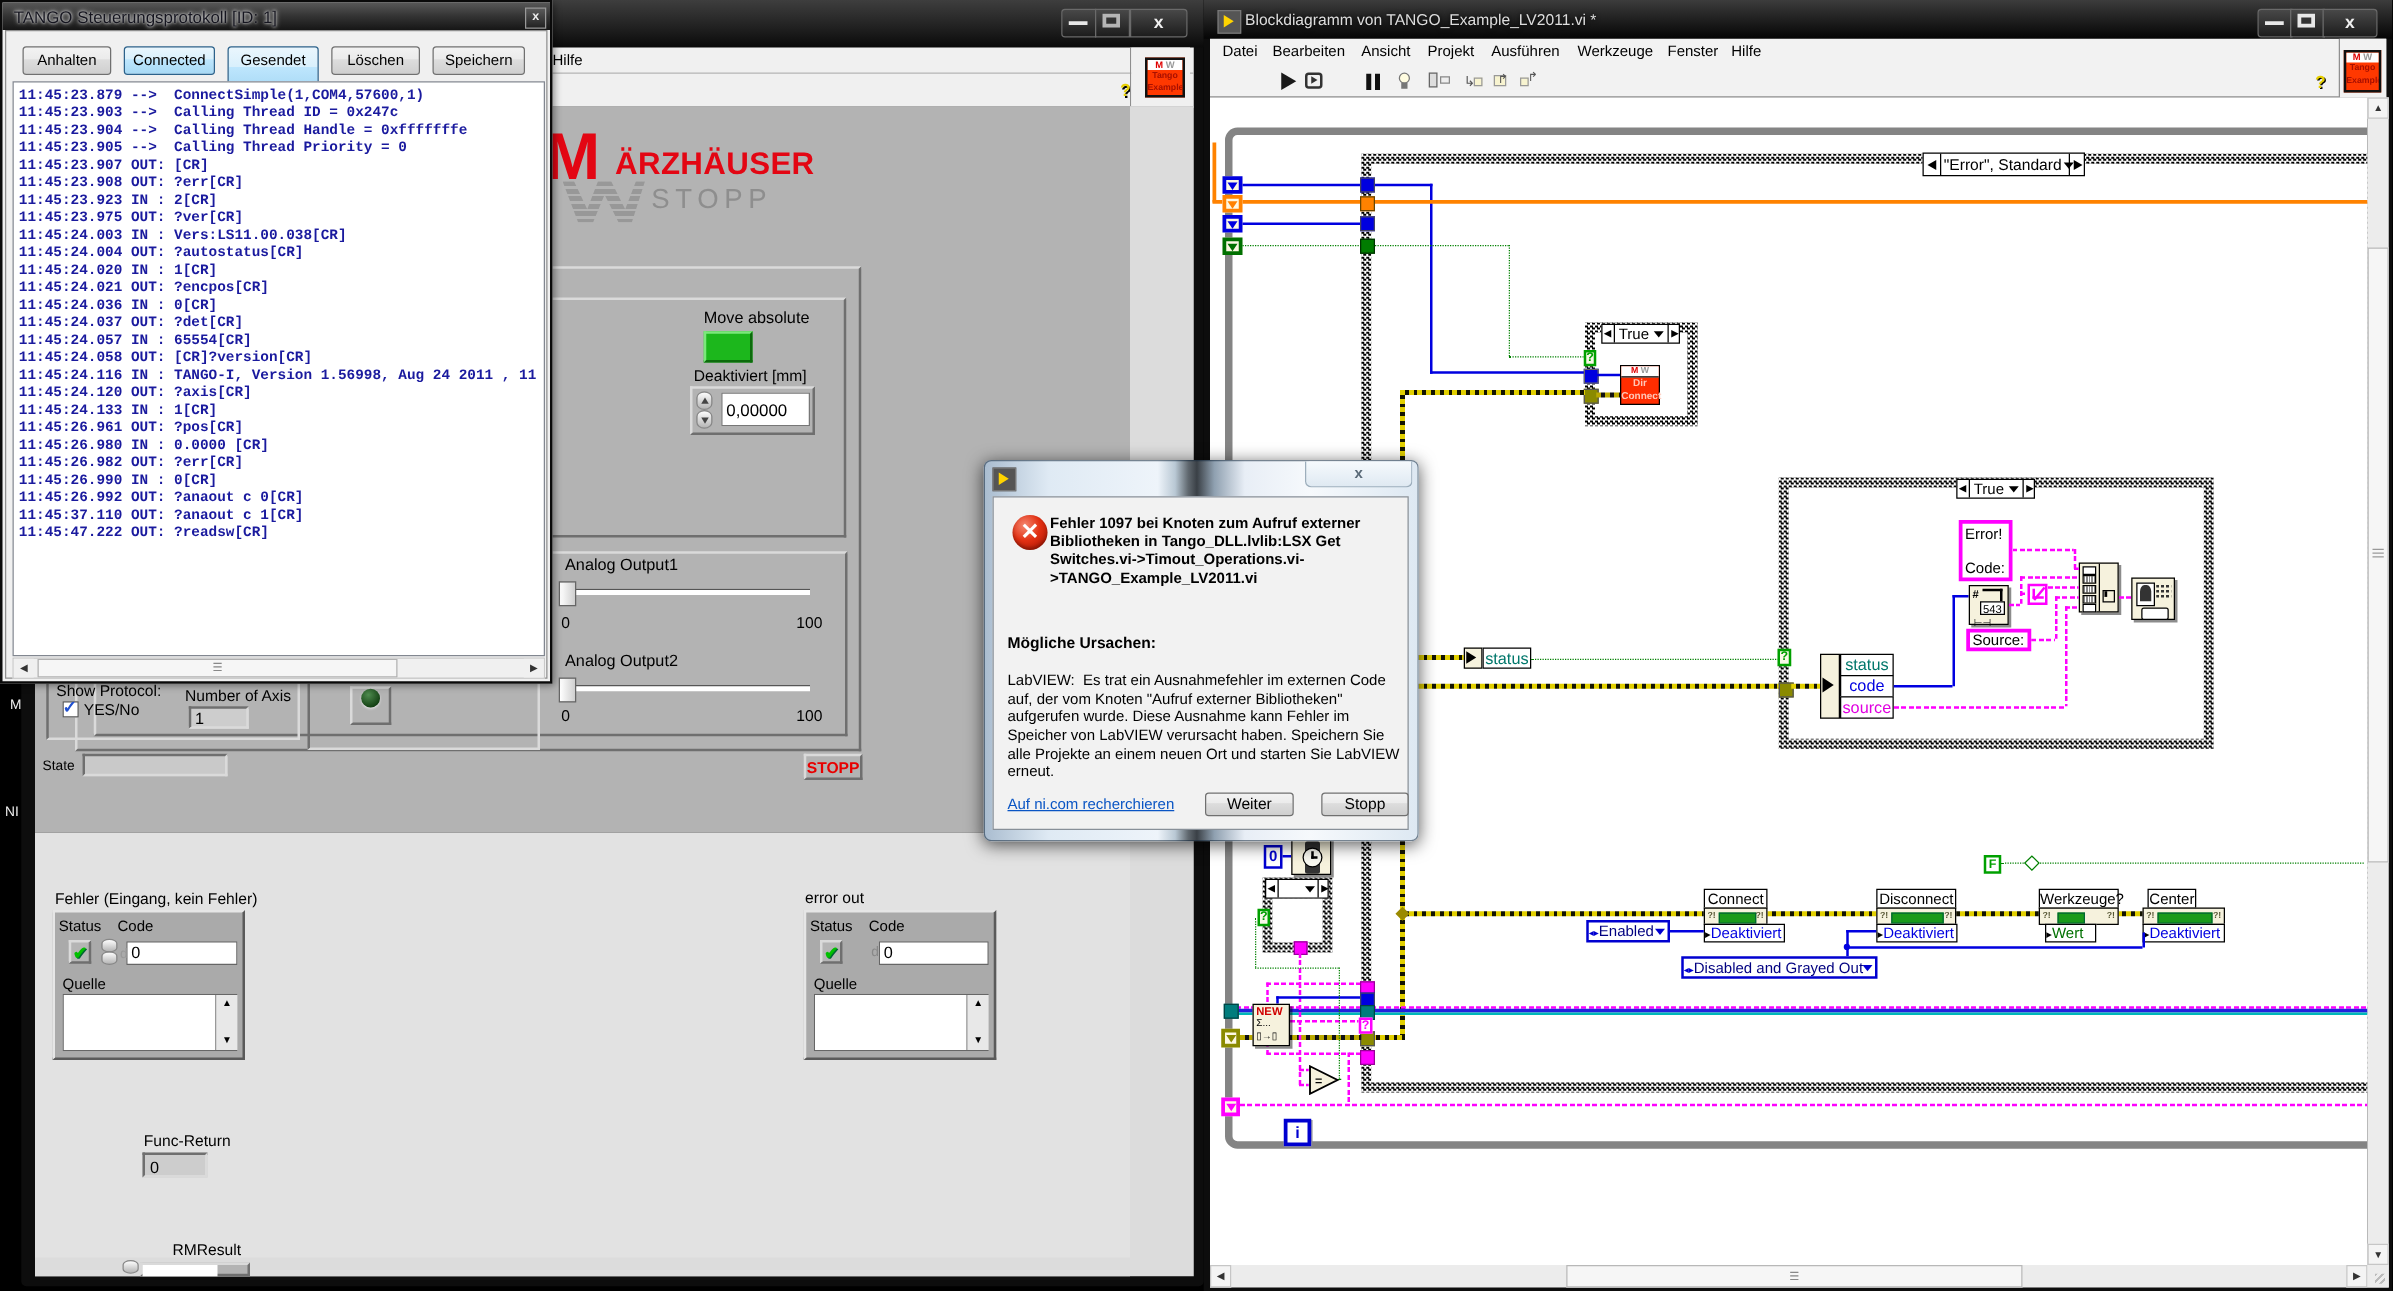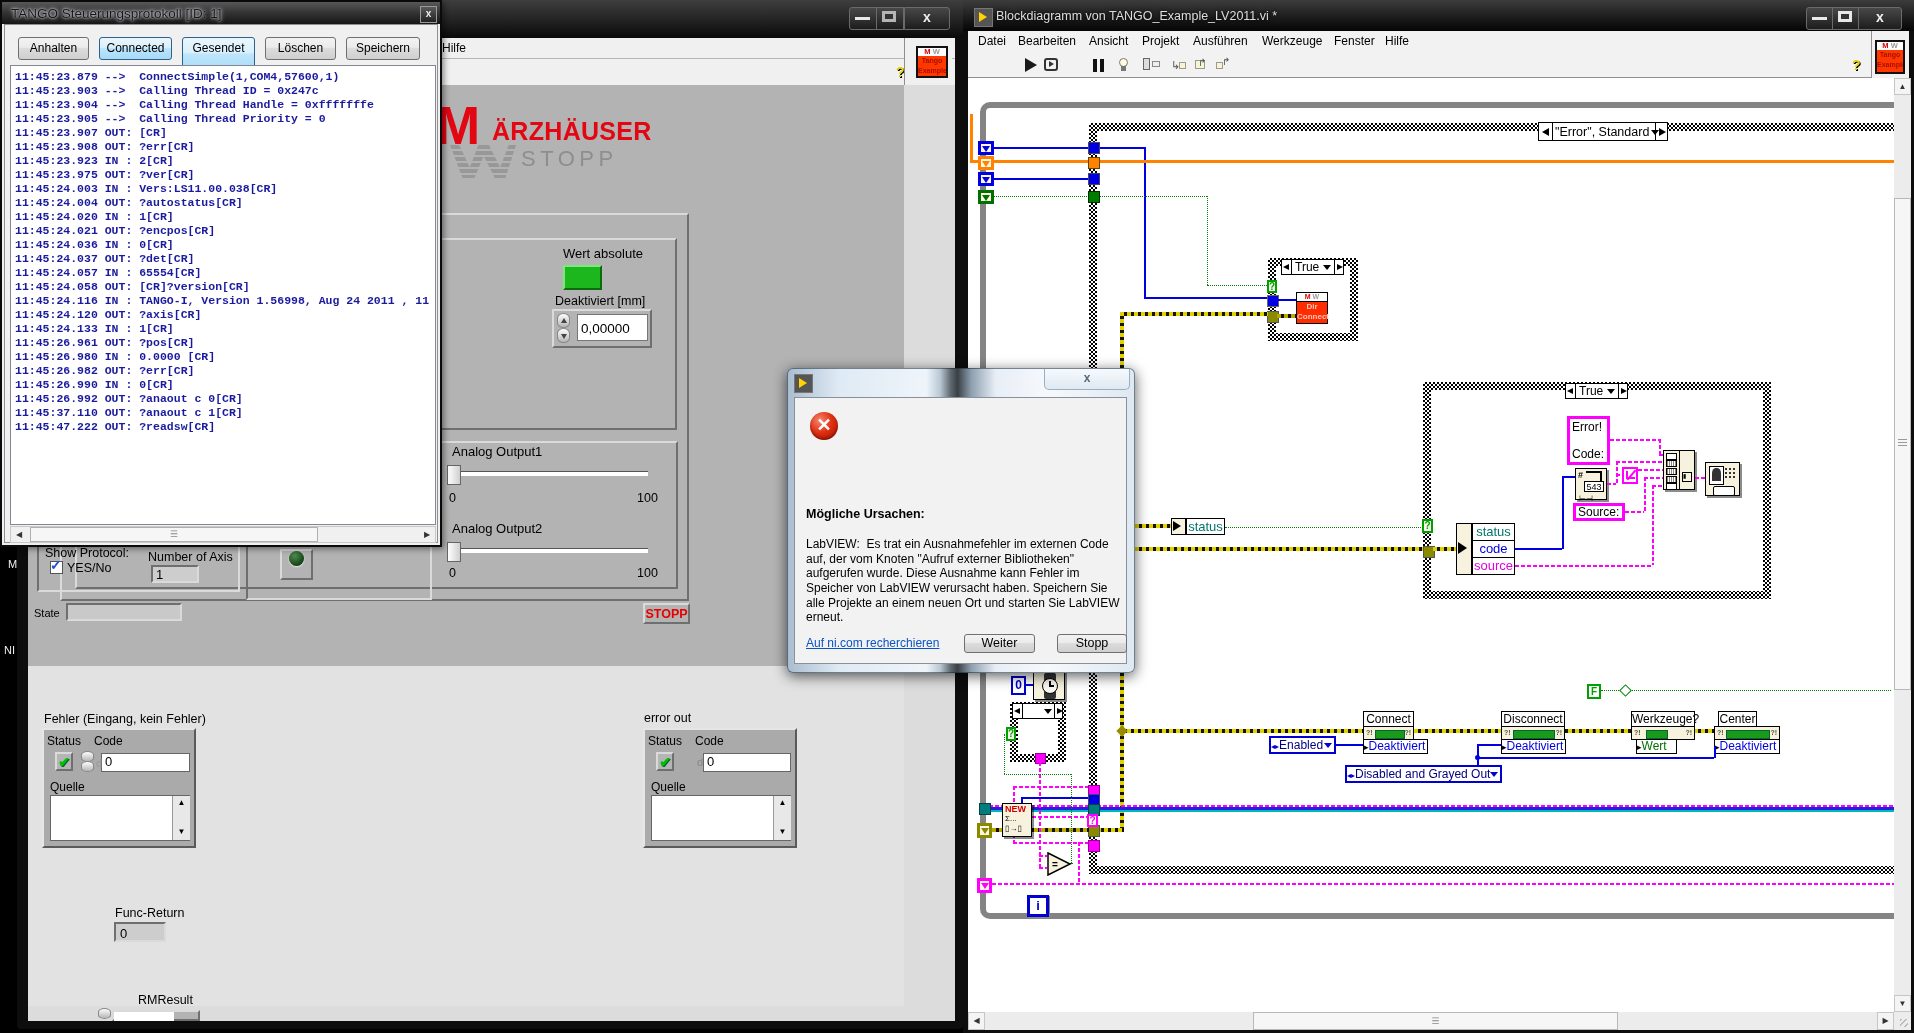--- a/index.html
+++ b/index.html
@@ -69,21 +69,21 @@
 
     <div class="abs" style="left:388px;top:104px;width:267px;height:80px;overflow:hidden;">
       <span class="abs" style="left:31px;top:-9px;color:#e30613;font-weight:bold;font-size:53px;font-family:'Liberation Sans',sans-serif;">M</span>
       <span class="abs" style="left:87px;top:13px;color:#e30613;font-weight:bold;font-size:25px;letter-spacing:0.3px;">ÄRZHÄUSER</span>
       <div class="abs" style="left:45px;top:41px;width:66px;height:33px;background:repeating-linear-gradient(#989898 0 4px,#b3b3b3 4px 6px);clip-path:polygon(0 0,14% 0,30% 68%,43% 0,59% 0,76% 68%,89% 0,100% 0,84% 100%,68% 100%,51% 33%,37% 100%,19% 100%);"></div>
       <span class="abs" style="left:116px;top:42px;color:#8e8e8e;font-size:22px;letter-spacing:4.5px;">STOPP</span>
     </div>
 
     <div class="abs fp-frame-raised" style="left:43px;top:213px;width:629px;height:388px;"></div>
     <div class="abs fp-frame-raised" style="left:58px;top:238px;width:602px;height:192px;background:#b3b3b3;"></div>
-    <div class="abs" style="left:546px;top:246px;font-size:13px;color:#000;">Wert absolute</div>
+    <div class="abs" style="left:546px;top:246px;font-size:13px;color:#000;">Move absolute</div>
     <div class="abs" style="left:546px;top:265px;width:39px;height:25px;background:#1cb71c;border:2px solid #0d6b0d;box-sizing:border-box;border-top-color:#7be87b;border-left-color:#7be87b;"></div>
     <div class="abs" style="left:538px;top:294px;font-size:12.5px;color:#000;">Deaktiviert [mm]</div>
     <div class="abs fp-frame-raised" style="left:535px;top:309px;width:100px;height:39px;background:#b3b3b3;">
       <div class="spin abs" style="left:3px;top:2px;height:15px;">
           <div style="width:0;height:0;margin:4px auto 0;border-left:3px solid transparent;border-right:3px solid transparent;border-bottom:5px solid #444;"></div>
         </div>
       <div class="spin abs" style="left:3px;top:17px;height:15px;">
           <div style="width:0;height:0;margin:5px auto 0;border-left:3px solid transparent;border-right:3px solid transparent;border-top:5px solid #444;"></div>
         </div>
       <div class="abs" style="left:23px;top:3px;width:71px;height:27px;background:#fff;border:1px solid #777;font-size:13.5px;line-height:27px;color:#000;padding-left:3px;box-sizing:border-box;">0,00000</div>
@@ -561,20 +561,21 @@
       <div style="width:0;height:0;margin:3px 0 0 4px;border-left:8px solid #ffd400;border-top:5px solid transparent;border-bottom:5px solid transparent;"></div>
     </div>
     <div class="abs" style="left:257px;top:1px;width:84px;height:20px;border:1px solid #9daebc;border-top:none;border-radius:0 0 5px 5px;background:linear-gradient(#f6fafd,#dfe9f2);">
       <div style="text-align:center;font-size:12px;font-weight:bold;color:#5a6a78;line-height:18px;">x</div>
     </div>
     <div class="abs" style="left:7px;top:29px;width:333px;height:267px;background:#f2f2f2;border:1px solid #889099;box-sizing:border-box;">
 
       <div class="abs" style="left:15px;top:14px;width:28px;height:28px;border-radius:50%;background:radial-gradient(circle at 35% 30%,#f48870,#e23013 45%,#a51200 95%);box-shadow:inset 0 -2px 3px rgba(0,0,0,0.3);">
         <div style="color:#fff;font-weight:bold;font-size:18px;text-align:center;line-height:27px;font-family:'Liberation Sans',sans-serif;">✕</div>
       </div>
+      <div class="abs" style="left:45px;top:13px;width:280px;font-size:12px;font-weight:bold;color:#000;line-height:14.65px;white-space:nowrap;">Fehler 1097 bei Knoten zum Aufruf externer<br>Bibliotheken in Tango_DLL.lvlib:LSX Get<br>Switches.vi-&gt;Timout_Operations.vi-<br>&gt;TANGO_Example_LV2011.vi</div>
       <div class="abs" style="left:11px;top:109px;font-size:12.5px;font-weight:bold;color:#000;">Mögliche Ursachen:</div>
       <div class="abs" style="left:11px;top:139px;font-size:12px;color:#000;line-height:14.65px;white-space:nowrap;">LabVIEW:&nbsp; Es trat ein Ausnahmefehler im externen Code<br>auf, der vom Knoten "Aufruf externer Bibliotheken"<br>aufgerufen wurde. Diese Ausnahme kann Fehler im<br>Speicher von LabVIEW verursacht haben. Speichern Sie<br>alle Projekte an einem neuen Ort und starten Sie LabVIEW<br>erneut.</div>
       <div class="abs" style="left:11px;top:238px;font-size:12px;color:#0a55c4;text-decoration:underline;">Auf ni.com recherchieren</div>
       <div class="abs btn7" style="left:169px;top:236px;width:71px;height:19px;font-size:12.5px;text-align:center;line-height:17px;">Weiter</div>
       <div class="abs btn7" style="left:262px;top:236px;width:70px;height:19px;font-size:12.5px;text-align:center;line-height:17px;">Stopp</div>
     </div>
   </div>
 
 </div>
 

